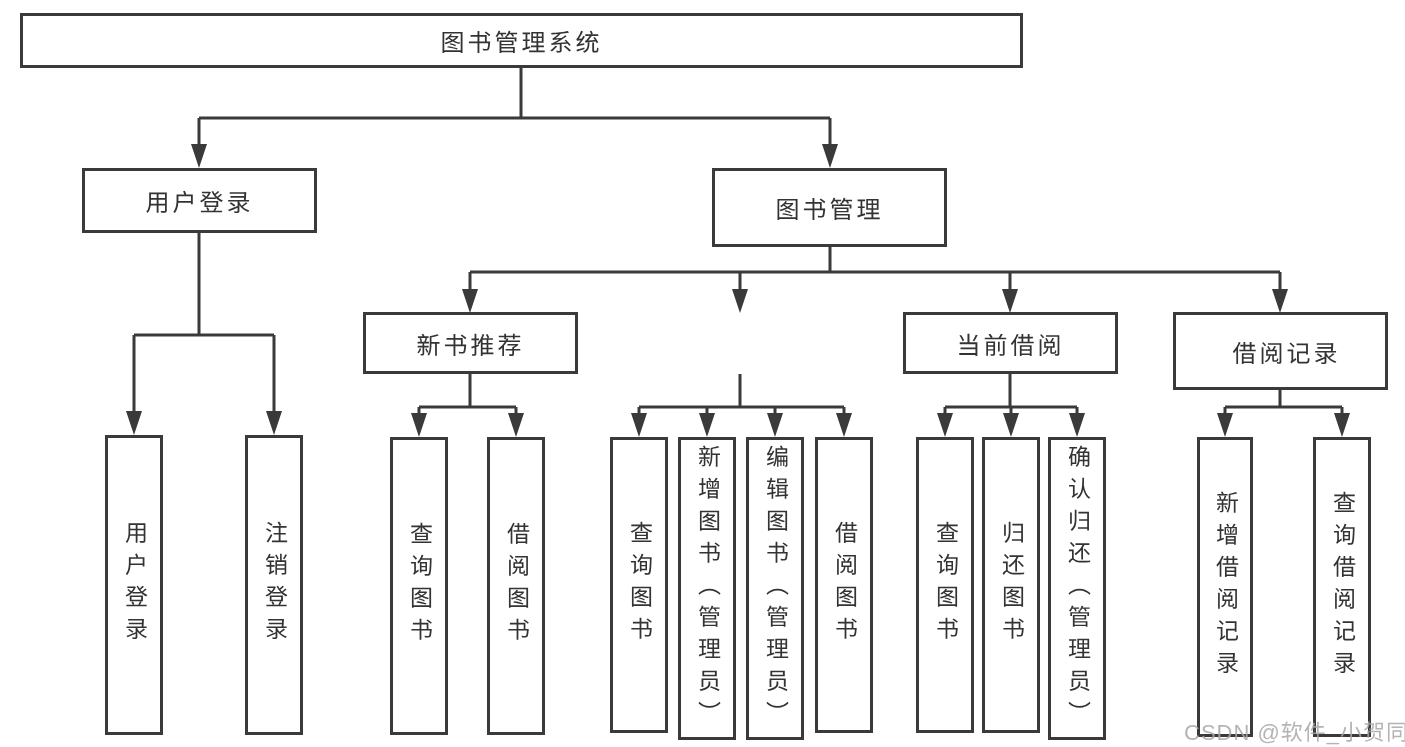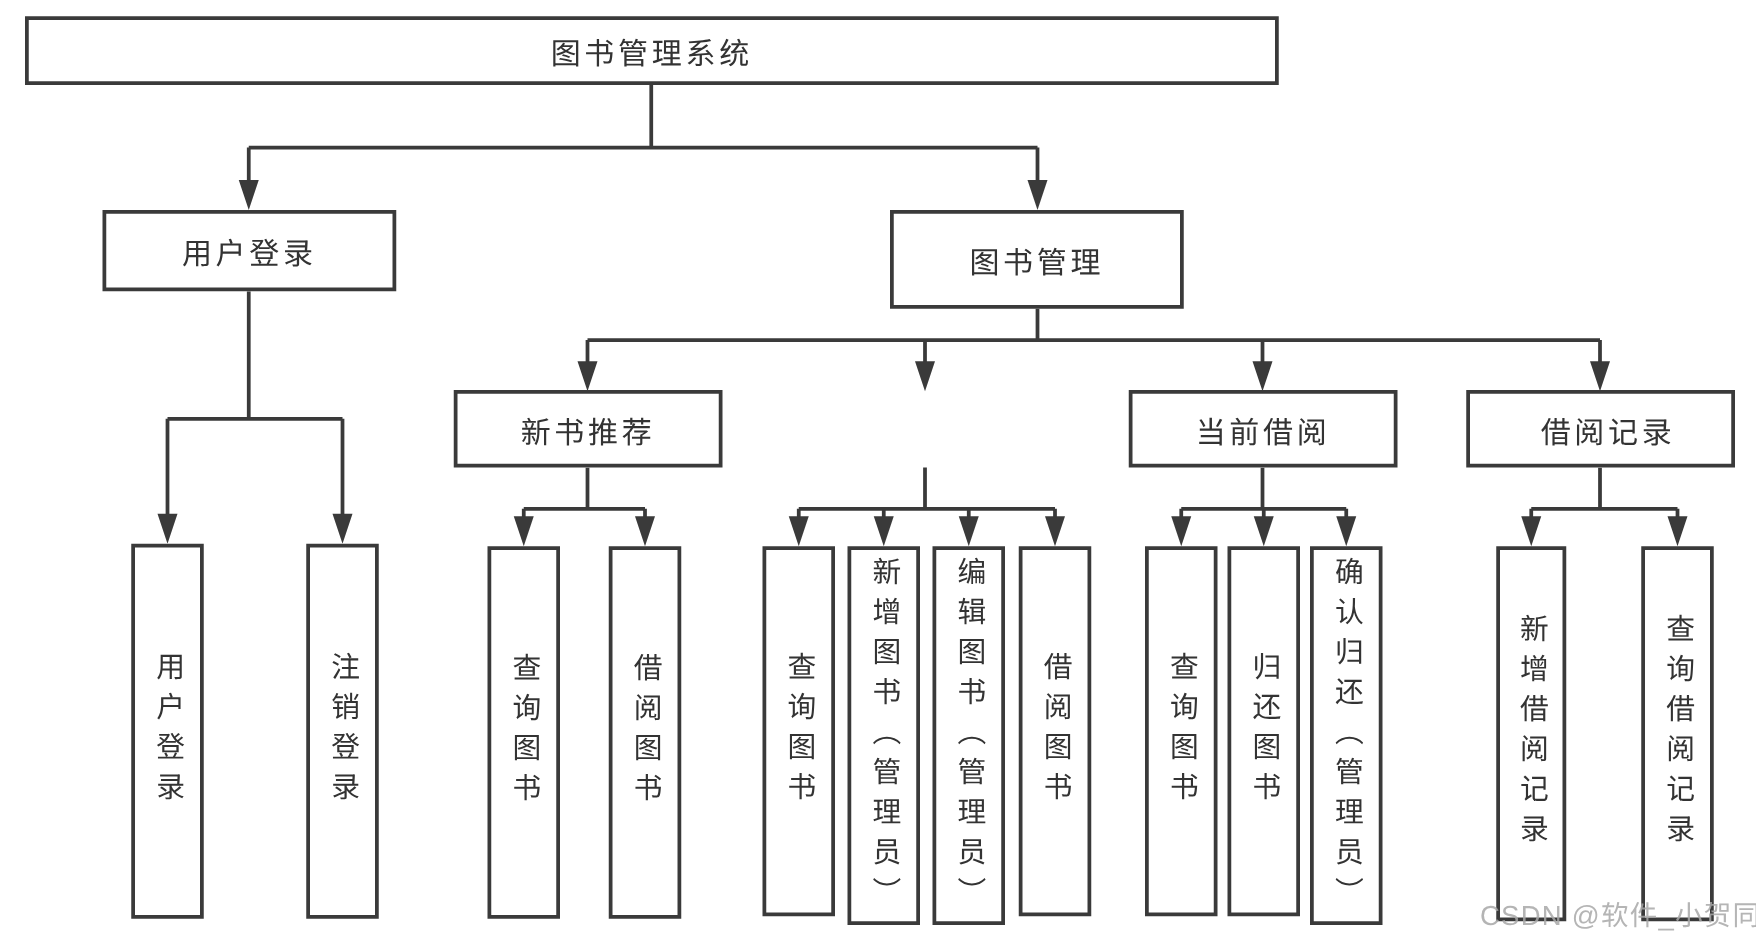--- a/index.html
+++ b/index.html
@@ -100,21 +100,21 @@
     </g>
   </svg>
 
   <div class="hbox" style="left:20px;top:13px;width:1003px;height:55px;">图书管理系统</div>
 
   <div class="hbox" style="left:82px;top:168px;width:235px;height:65px;">用户登录</div>
   <div class="hbox" style="left:712px;top:168px;width:235px;height:79px;">图书管理</div>
 
   <div class="hbox" style="left:363px;top:312px;width:215px;height:62px;">新书推荐</div>
   <div class="hbox" style="left:903px;top:312px;width:215px;height:62px;text-align:center;">当前借阅</div>
-  <div class="hbox" style="left:1173px;top:312px;width:215px;height:62px;padding-left:12px;">借阅记录</div>
+  <div class="hbox" style="left:1173px;top:312px;width:215px;height:78px;padding-left:12px;">借阅记录</div>
 
   <div class="vbox" style="left:105px;top:435px;width:58px;height:300px;">用户登录</div>
   <div class="vbox" style="left:245px;top:435px;width:58px;height:300px;">注销登录</div>
 
   <div class="vbox" style="left:390px;top:437px;width:58px;height:298px;">查询图书</div>
   <div class="vbox" style="left:487px;top:437px;width:58px;height:298px;">借阅图书</div>
 
   <div class="vbox" style="left:610px;top:437px;width:58px;height:296px;">查询图书</div>
   <div class="vbox" style="left:678px;top:437px;width:58px;height:303px;">新增图书（管理员）</div>
   <div class="vbox" style="left:746px;top:437px;width:58px;height:303px;">编辑图书（管理员）</div>

